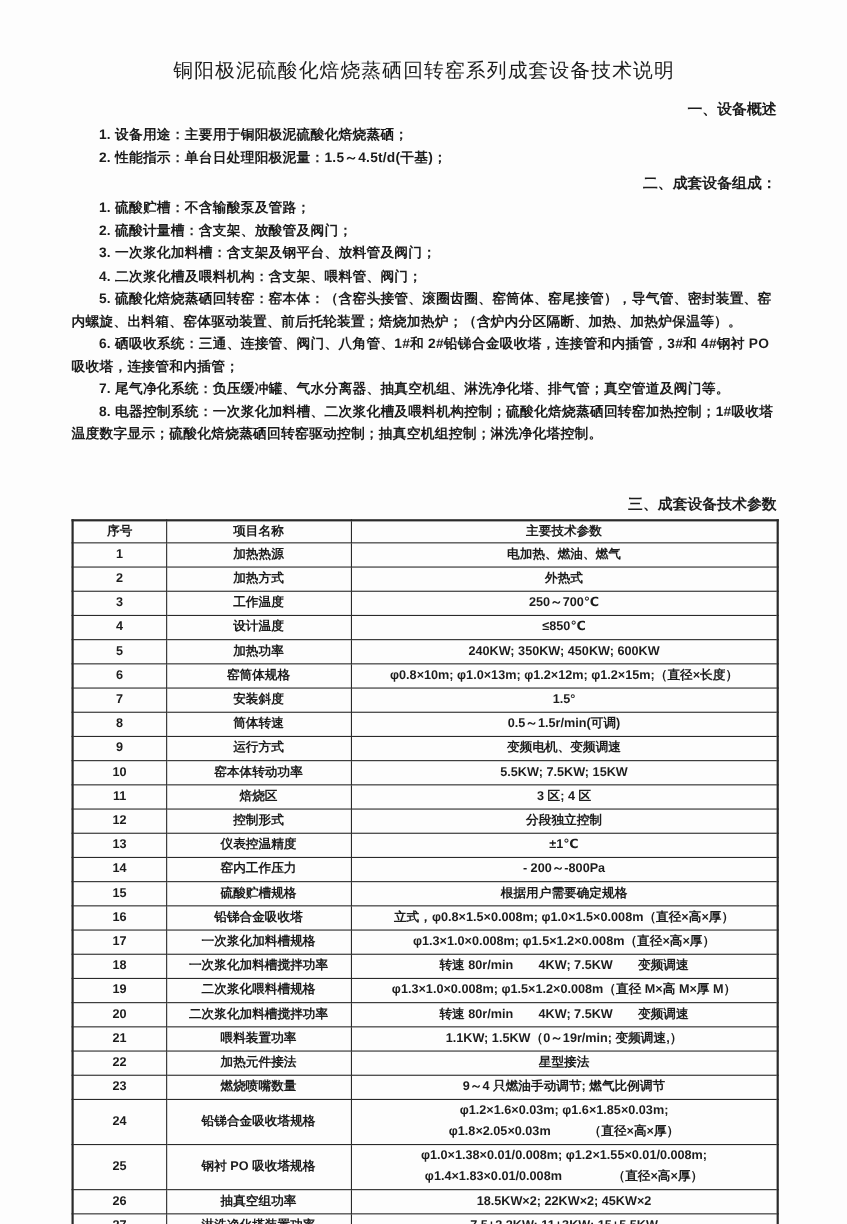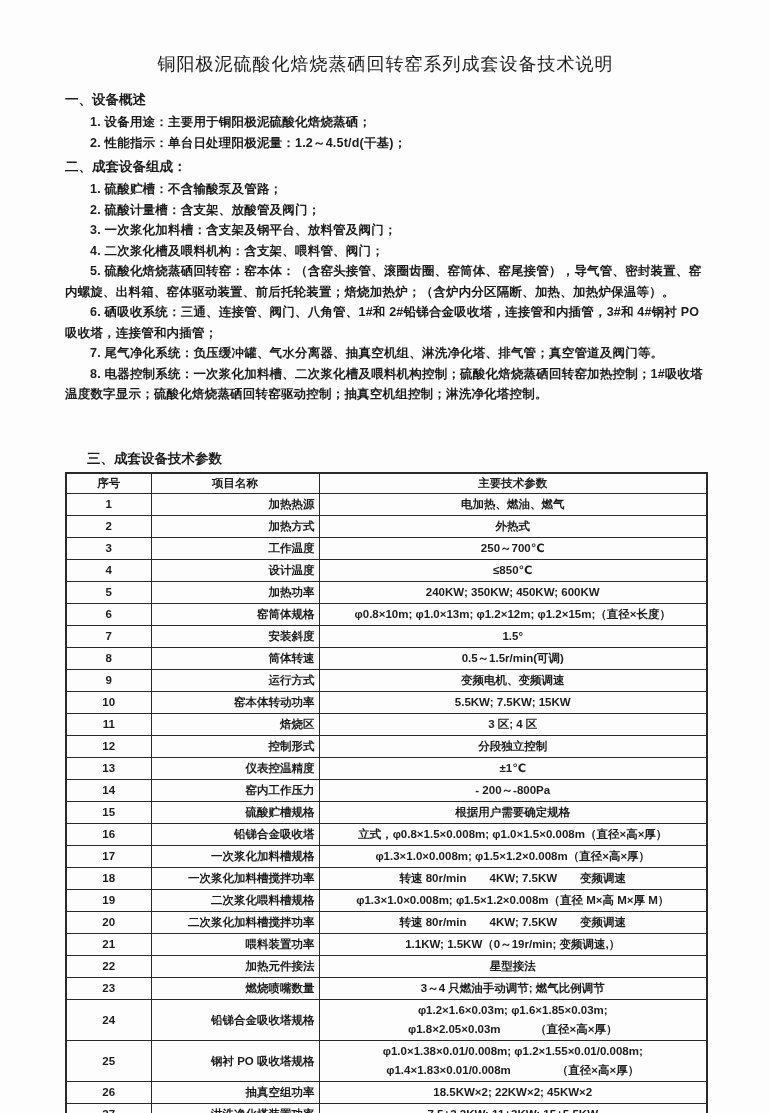--- a/index.html
+++ b/index.html
@@ -20,20 +20,21 @@
     font-size:18px;
     font-weight:normal;
     letter-spacing:1px;
   }
   .section{margin:0;}
   .section-heading{
     font-size:13.5px;
     font-weight:bold;
     margin:4px 0 2px 0;
     line-height:20px;
+    text-align:right;
   }
   .section-heading.indented{padding-left:22px;margin-top:44px;}
   .section-items p{
     margin:0;
     font-size:12.5px;
     font-weight:bold;
     line-height:20.5px;
     text-indent:2em;
     letter-spacing:0.2px;
   }
@@ -55,37 +56,37 @@
   }
   table.params th{
     text-align:center;
     height:21px;
     padding:0 4px;
   }
   col.c-no{width:85px;}
   col.c-name{width:168px;}
   col.c-value{width:388px;}
   td.cell-no{text-align:center;}
-  td.cell-name{text-align:right;padding-left:12px;}
+  td.cell-name{text-align:center;padding-left:12px;}
   td.cell-value{text-align:center;white-space:pre-line;}
 </style>
 </head>
 <body>
 
 <div class="page">
 
   <h1 class="doc-title">铜阳极泥硫酸化焙烧蒸硒回转窑系列成套设备技术说明</h1>
 
   <div class="section">
     <div class="section-heading">一、设备概述</div>
     <div class="section-items">
 
         <p>1. 设备用途：主要用于铜阳极泥硫酸化焙烧蒸硒；</p>
 
-        <p>2. 性能指示：单台日处理阳极泥量：1.2～4.5t/d(干基)；</p>
+        <p>2. 性能指示：单台日处理阳极泥量：1.5～4.5t/d(干基)；</p>
 
 
       </div>
   </div>
 
   <div class="section">
     <div class="section-heading">二、成套设备组成：</div>
     <div class="section-items">
 
         <p>1. 硫酸贮槽：不含输酸泵及管路；</p>
@@ -252,21 +253,21 @@
 
           <tr>
             <td class="cell-no">22</td>
             <td class="cell-name">加热元件接法</td>
             <td class="cell-value">星型接法</td>
           </tr>
 
           <tr>
             <td class="cell-no">23</td>
             <td class="cell-name">燃烧喷嘴数量</td>
-            <td class="cell-value">3～4 只燃油手动调节; 燃气比例调节</td>
+            <td class="cell-value">9～4 只燃油手动调节; 燃气比例调节</td>
           </tr>
 
           <tr>
             <td class="cell-no">24</td>
             <td class="cell-name">铅锑合金吸收塔规格</td>
             <td class="cell-value">φ1.2×1.6×0.03m; φ1.6×1.85×0.03m;
 φ1.8×2.05×0.03m　　　（直径×高×厚）</td>
           </tr>
 
           <tr>

